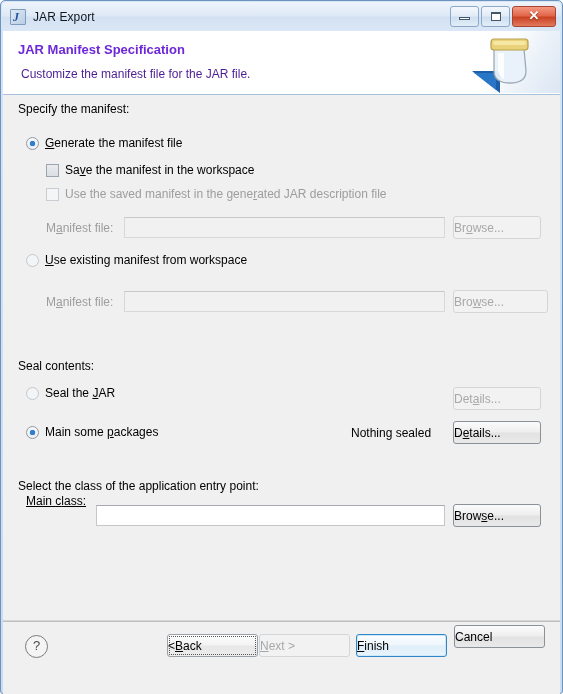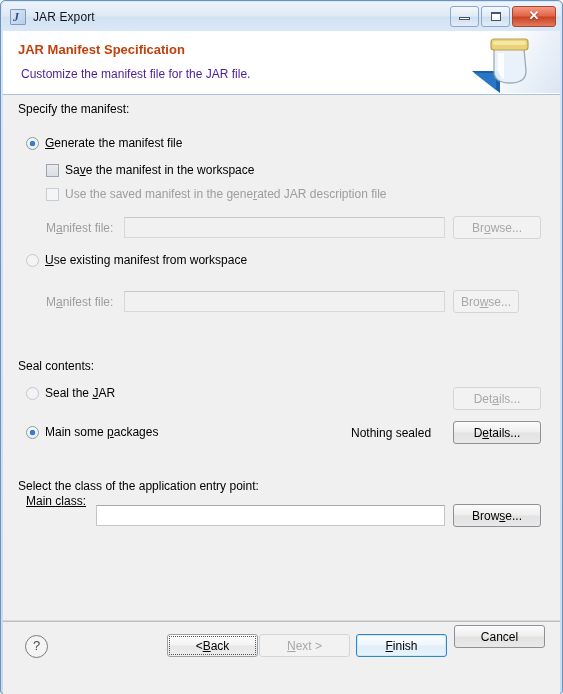--- a/index.html
+++ b/index.html
@@ -125,21 +125,21 @@
     height: 63px;
     background: #ffffff;
     border-bottom: 1px solid #a9c2dc;
     overflow: hidden;
   }
   .header-title {
     position: absolute;
     left: 15px; top: 11px;
     font-size: 13px;
     font-weight: bold;
-    color: #c2410c;
+    color: #6d28d9;
     text-align: center;
   }
   .header-sub {
     position: absolute;
     left: 18px; top: 36px;
     font-size: 12px;
     color: #4c1d95;
   }
   .header-art {
     position: absolute;
@@ -235,21 +235,20 @@
     box-sizing: border-box;
     height: 23px;
     border: 1px solid #a0a6ac;
     border-radius: 3px;
     background: linear-gradient(to bottom, #fdfdfd 0%, #f3f3f3 48%, #e7e7e7 52%, #ededed 100%);
     font-family: "Liberation Sans", sans-serif;
     font-size: 12px;
     color: #000;
     display: flex;
     align-items: center;
-    justify-content: center;
     white-space: nowrap;
   }
   .btn.disabled {
     border: 1px solid #d3d6d9;
     background: #f2f2f2;
     color: #a8a8a8;
   }
   .btn.focus {
     border: 1px solid #9aa0a6;
     outline: 1px dotted #555;
@@ -371,21 +370,21 @@
         <span>wse...</span>
       </div>
 
     <div class="row" style="left:23px; top:158px;">
       <span class="radio disabled"></span>
       <span class="lbl"><span></span><span class="mn">U</span><span>se existing manifest from workspace</span></span>
     </div>
 
     <div class="lbl dis" style="position:absolute; left:43px; top:200px;"><span>M</span><span class="mn">a</span><span>nifest file:</span></div>
     <input class="textfield disabled" type="text" disabled="" style="position: absolute; left: 121px; top: 196px; width: 321px;" value="">
-    <div class="btn disabled" style="position:absolute; left:450px; top:195px; width:66px;">
+    <div class="btn disabled" style="position:absolute; left:450px; top:195px; width:95px;">
         <span>Bro</span>
         <span class="mn">w</span>
         <span>se...</span>
       </div>
 
     <div class="section-label" style="left:15px; top:264px;">Seal contents:</div>
 
     <div class="row" style="left:23px; top:291px;">
       <span class="radio disabled"></span>
       <span class="lbl"><span>Seal the </span><span class="mn">J</span><span>AR</span></span>

